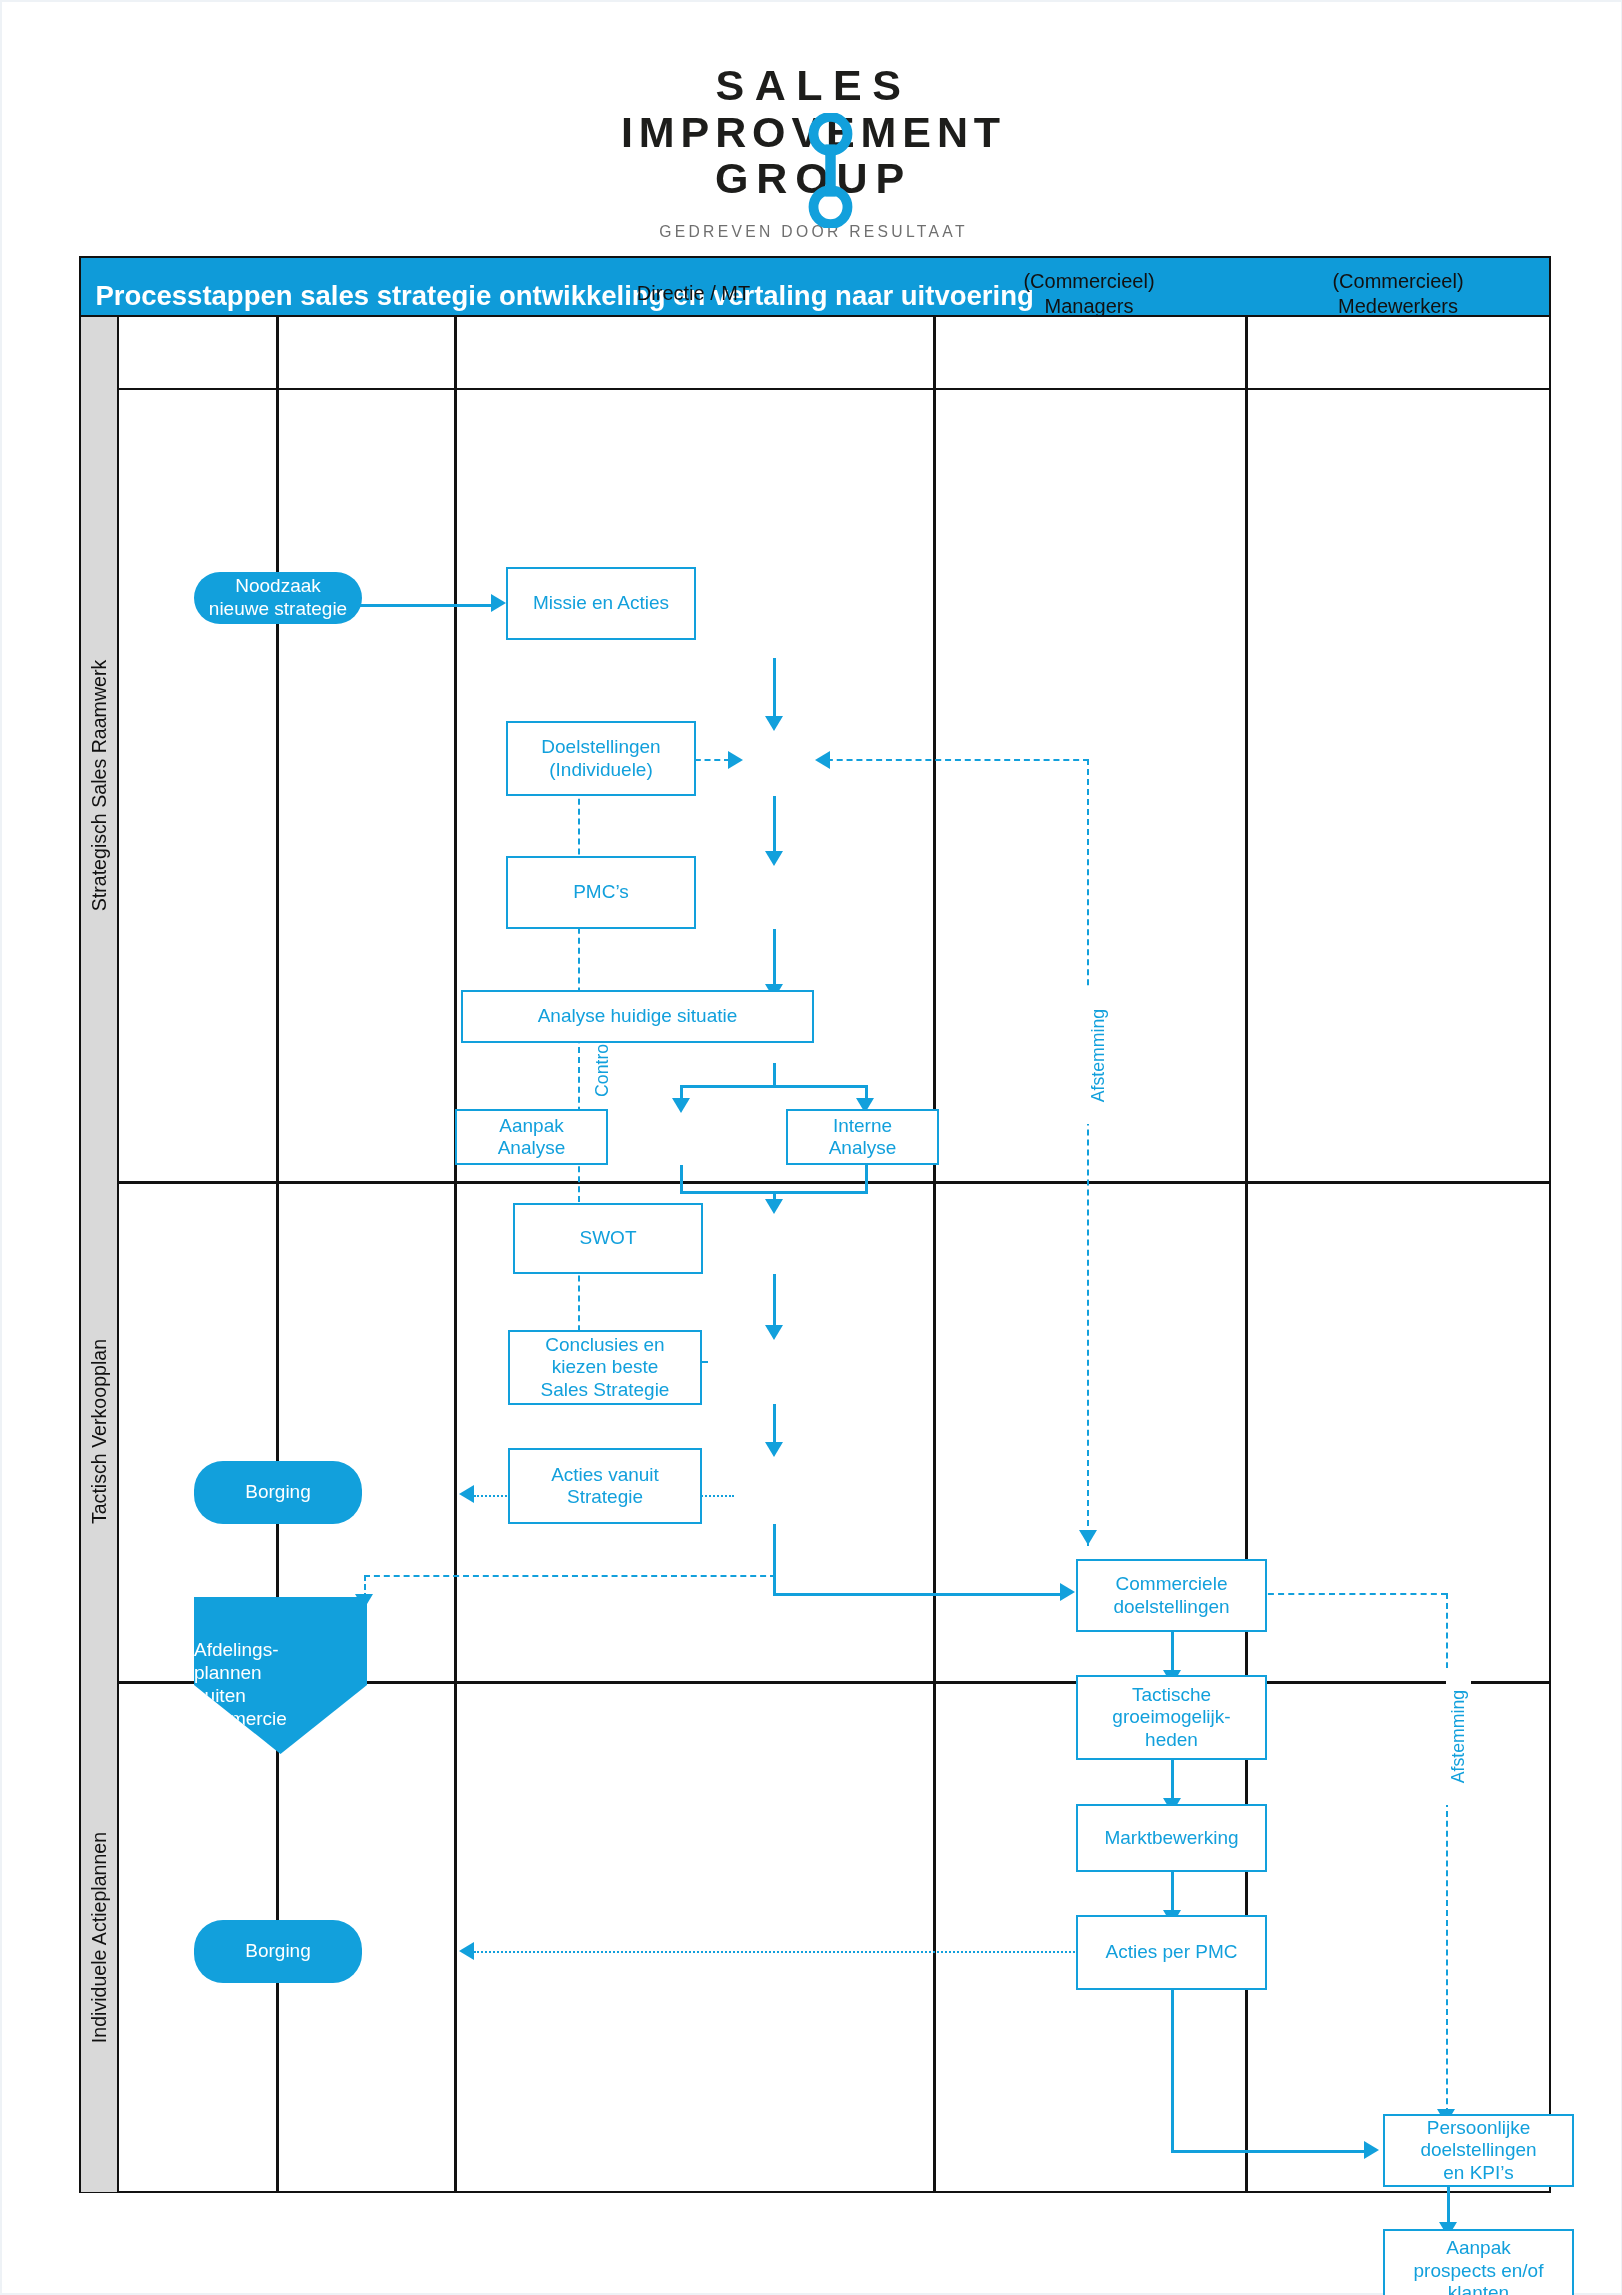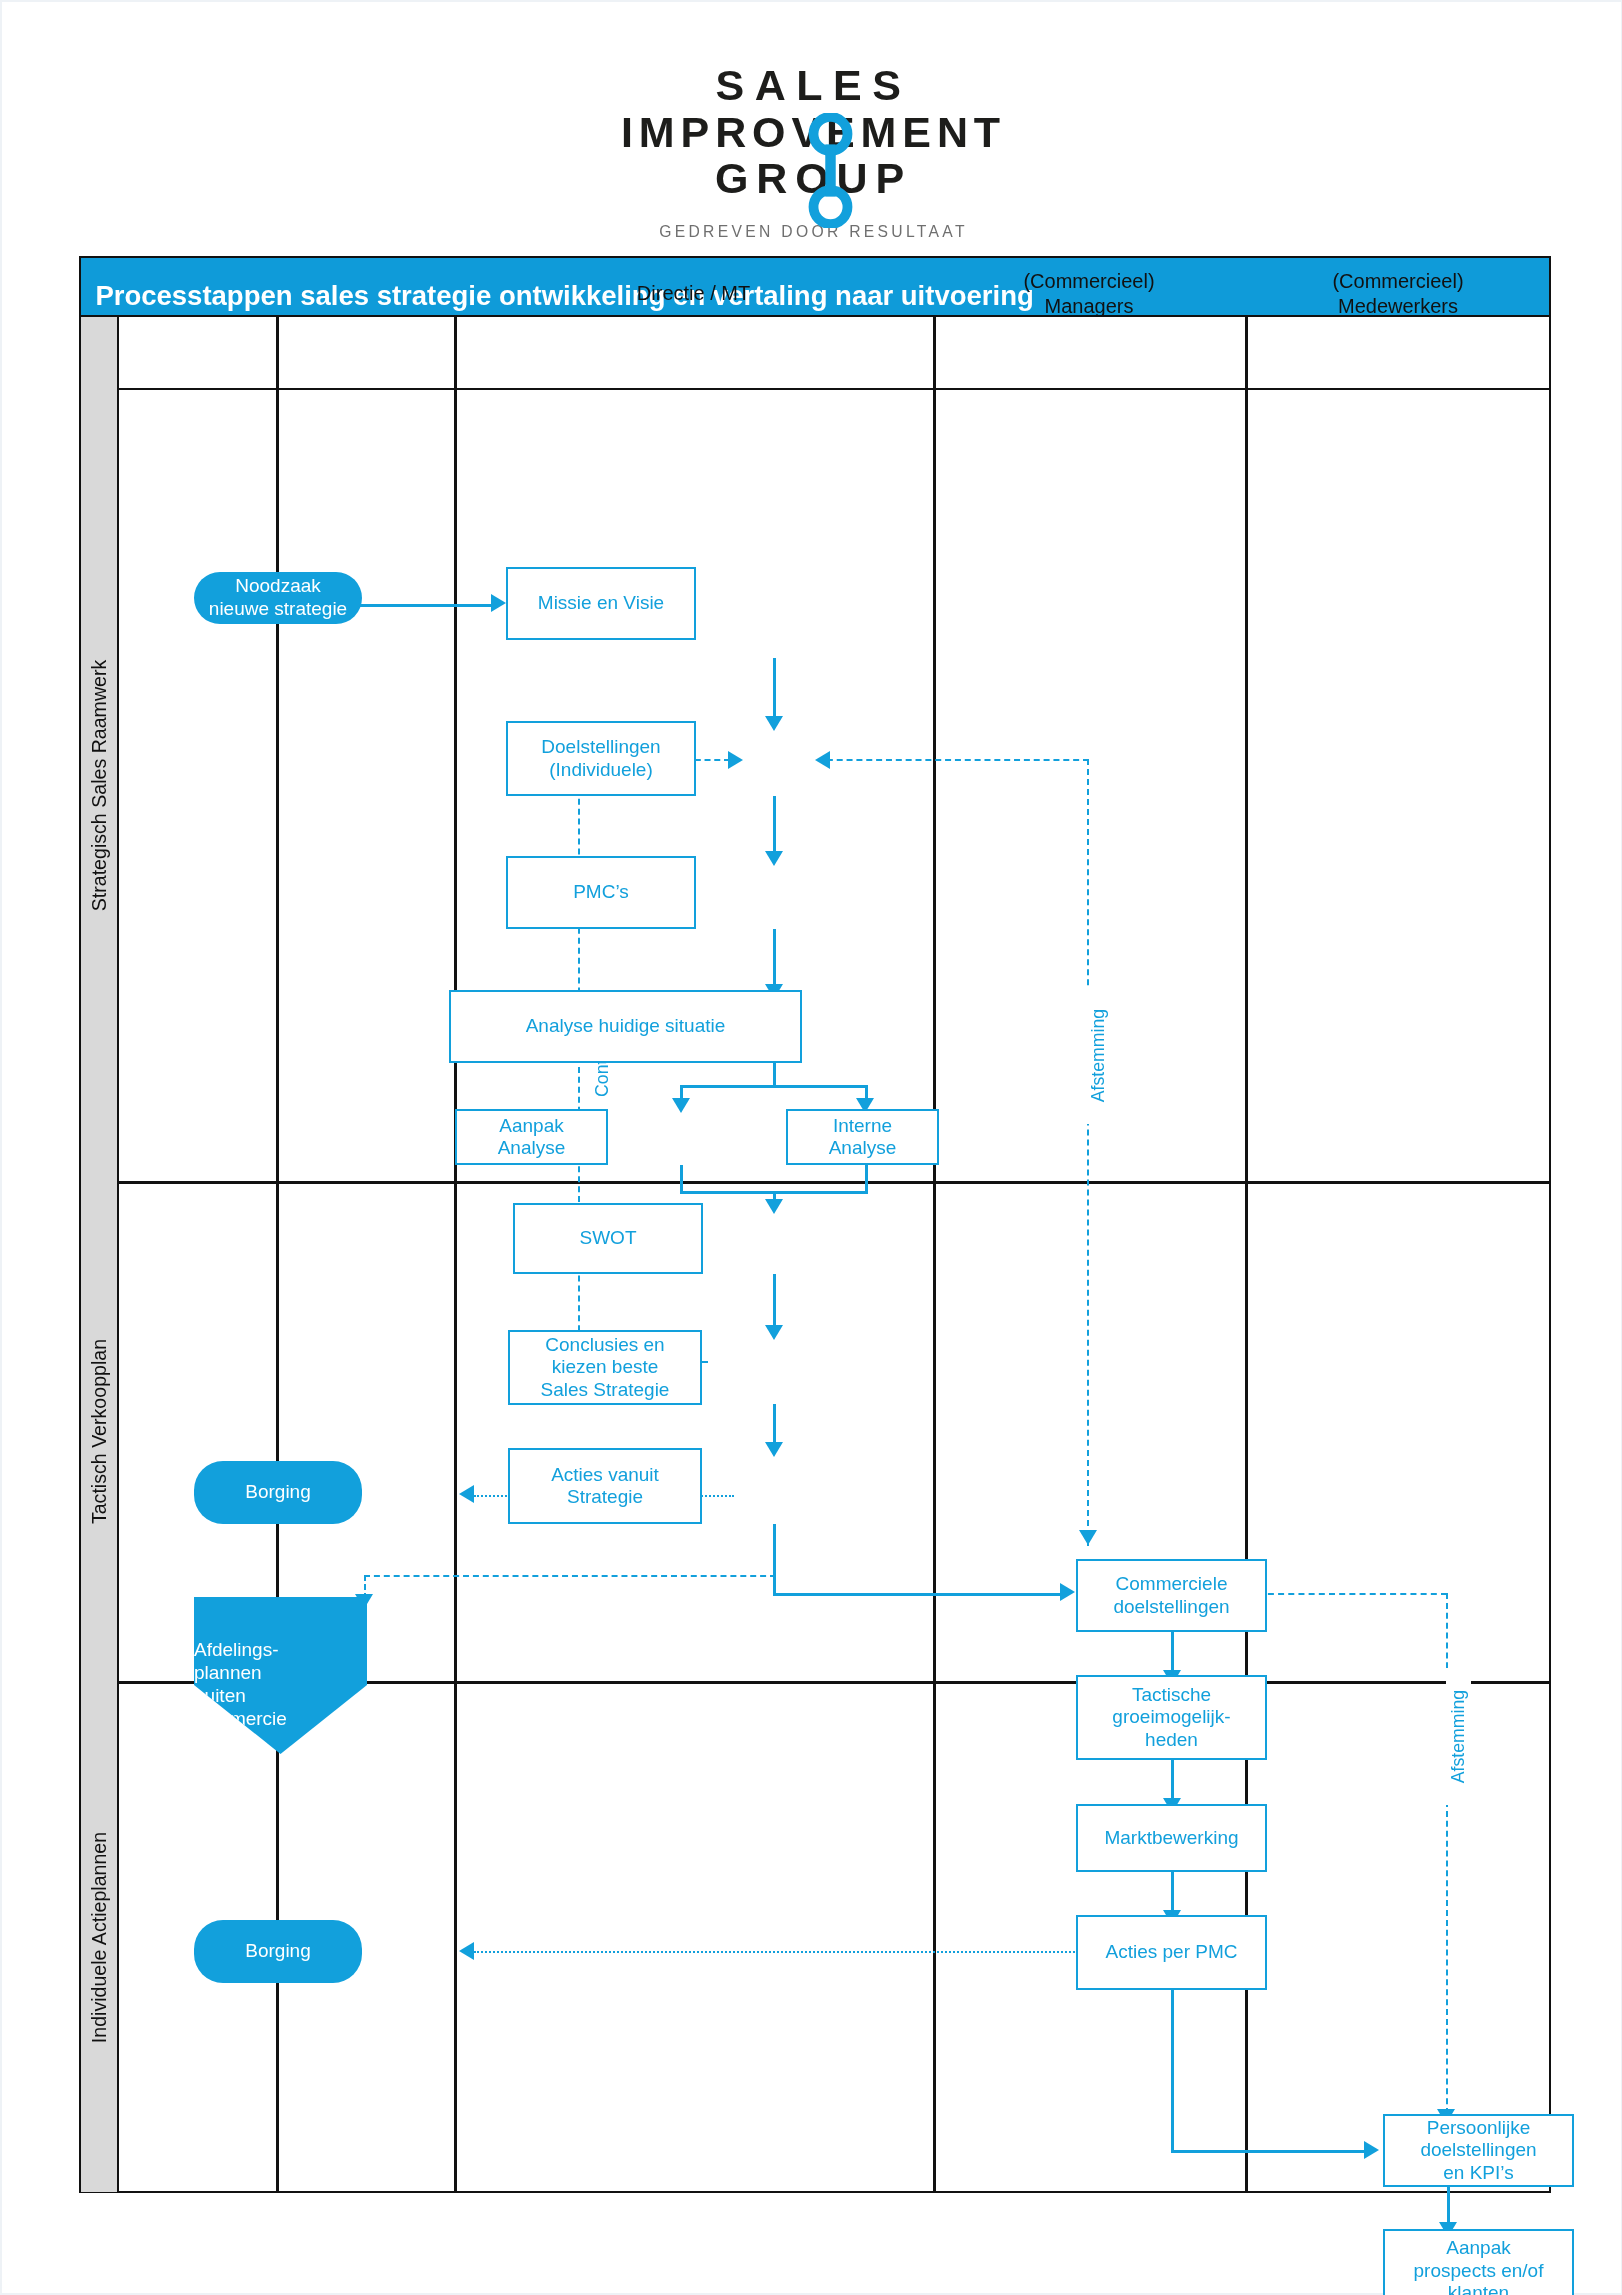--- a/index.html
+++ b/index.html
@@ -172,33 +172,33 @@
     <div class="arr arr-d" style="left:998px;top:1272px;"></div>
     <div class="edge-lbl" style="left:949px;top:785px;width:137px;text-align:center;transform:rotate(-90deg);">Afstemming</div>
 
     
     <div class="pill" style="left:113px;top:314px;width:168px;height:52px;flex-direction:column;">
       <div>Noodzaak</div>
       <div>nieuwe strategie</div>
     </div>
 
     <div class="node" style="left:425px;top:309px;width:190px;height:73px;">
-      <span>Missie en Visie</span>
+      <span>Missie en Acties</span>
     </div>
 
     <div class="node" style="left:425px;top:463px;width:190px;height:75px;flex-direction:column;">
       <div>Doelstellingen</div>
       <div>(Individuele)</div>
     </div>
 
     <div class="node" style="left:425px;top:598px;width:190px;height:73px;">
       <span>PMC’s</span>
     </div>
 
-    <div class="node" style="left:368px;top:732px;width:353px;height:73px;justify-content:center;">
+    <div class="node" style="left:380px;top:732px;width:353px;height:53px;justify-content:center;">
       <span>Analyse huidige situatie</span>
     </div>
 
     <div class="node" style="left:374px;top:851px;width:153px;height:56px;flex-direction:column;">
       <div>Aanpak</div>
       <div>Analyse</div>
     </div>
 
     <div class="node" style="left:705px;top:851px;width:153px;height:56px;flex-direction:column;">
       <div>Interne</div>

